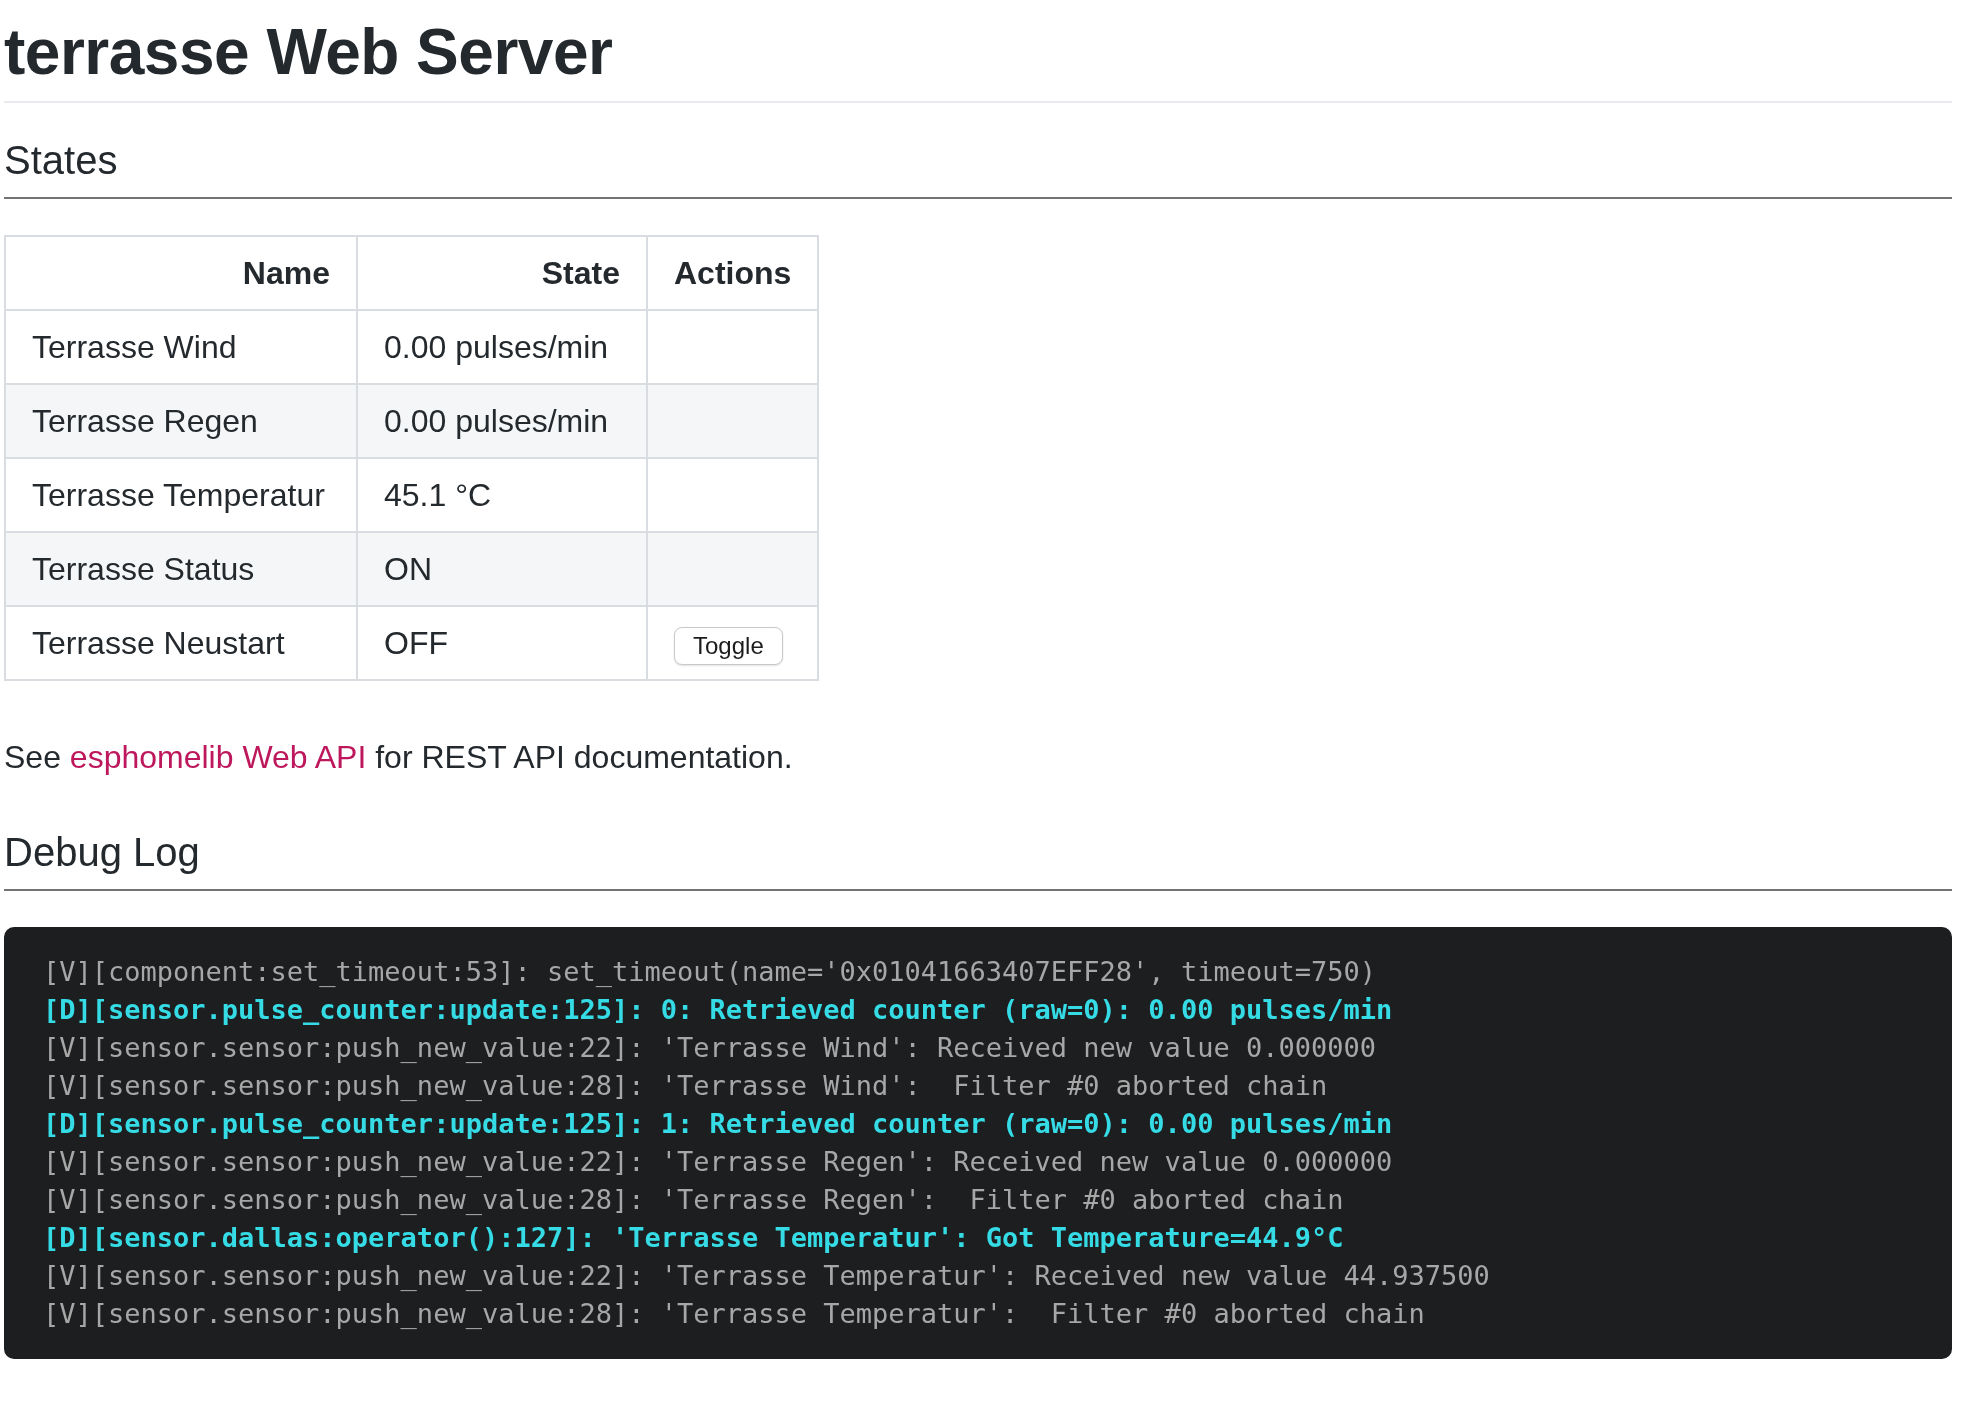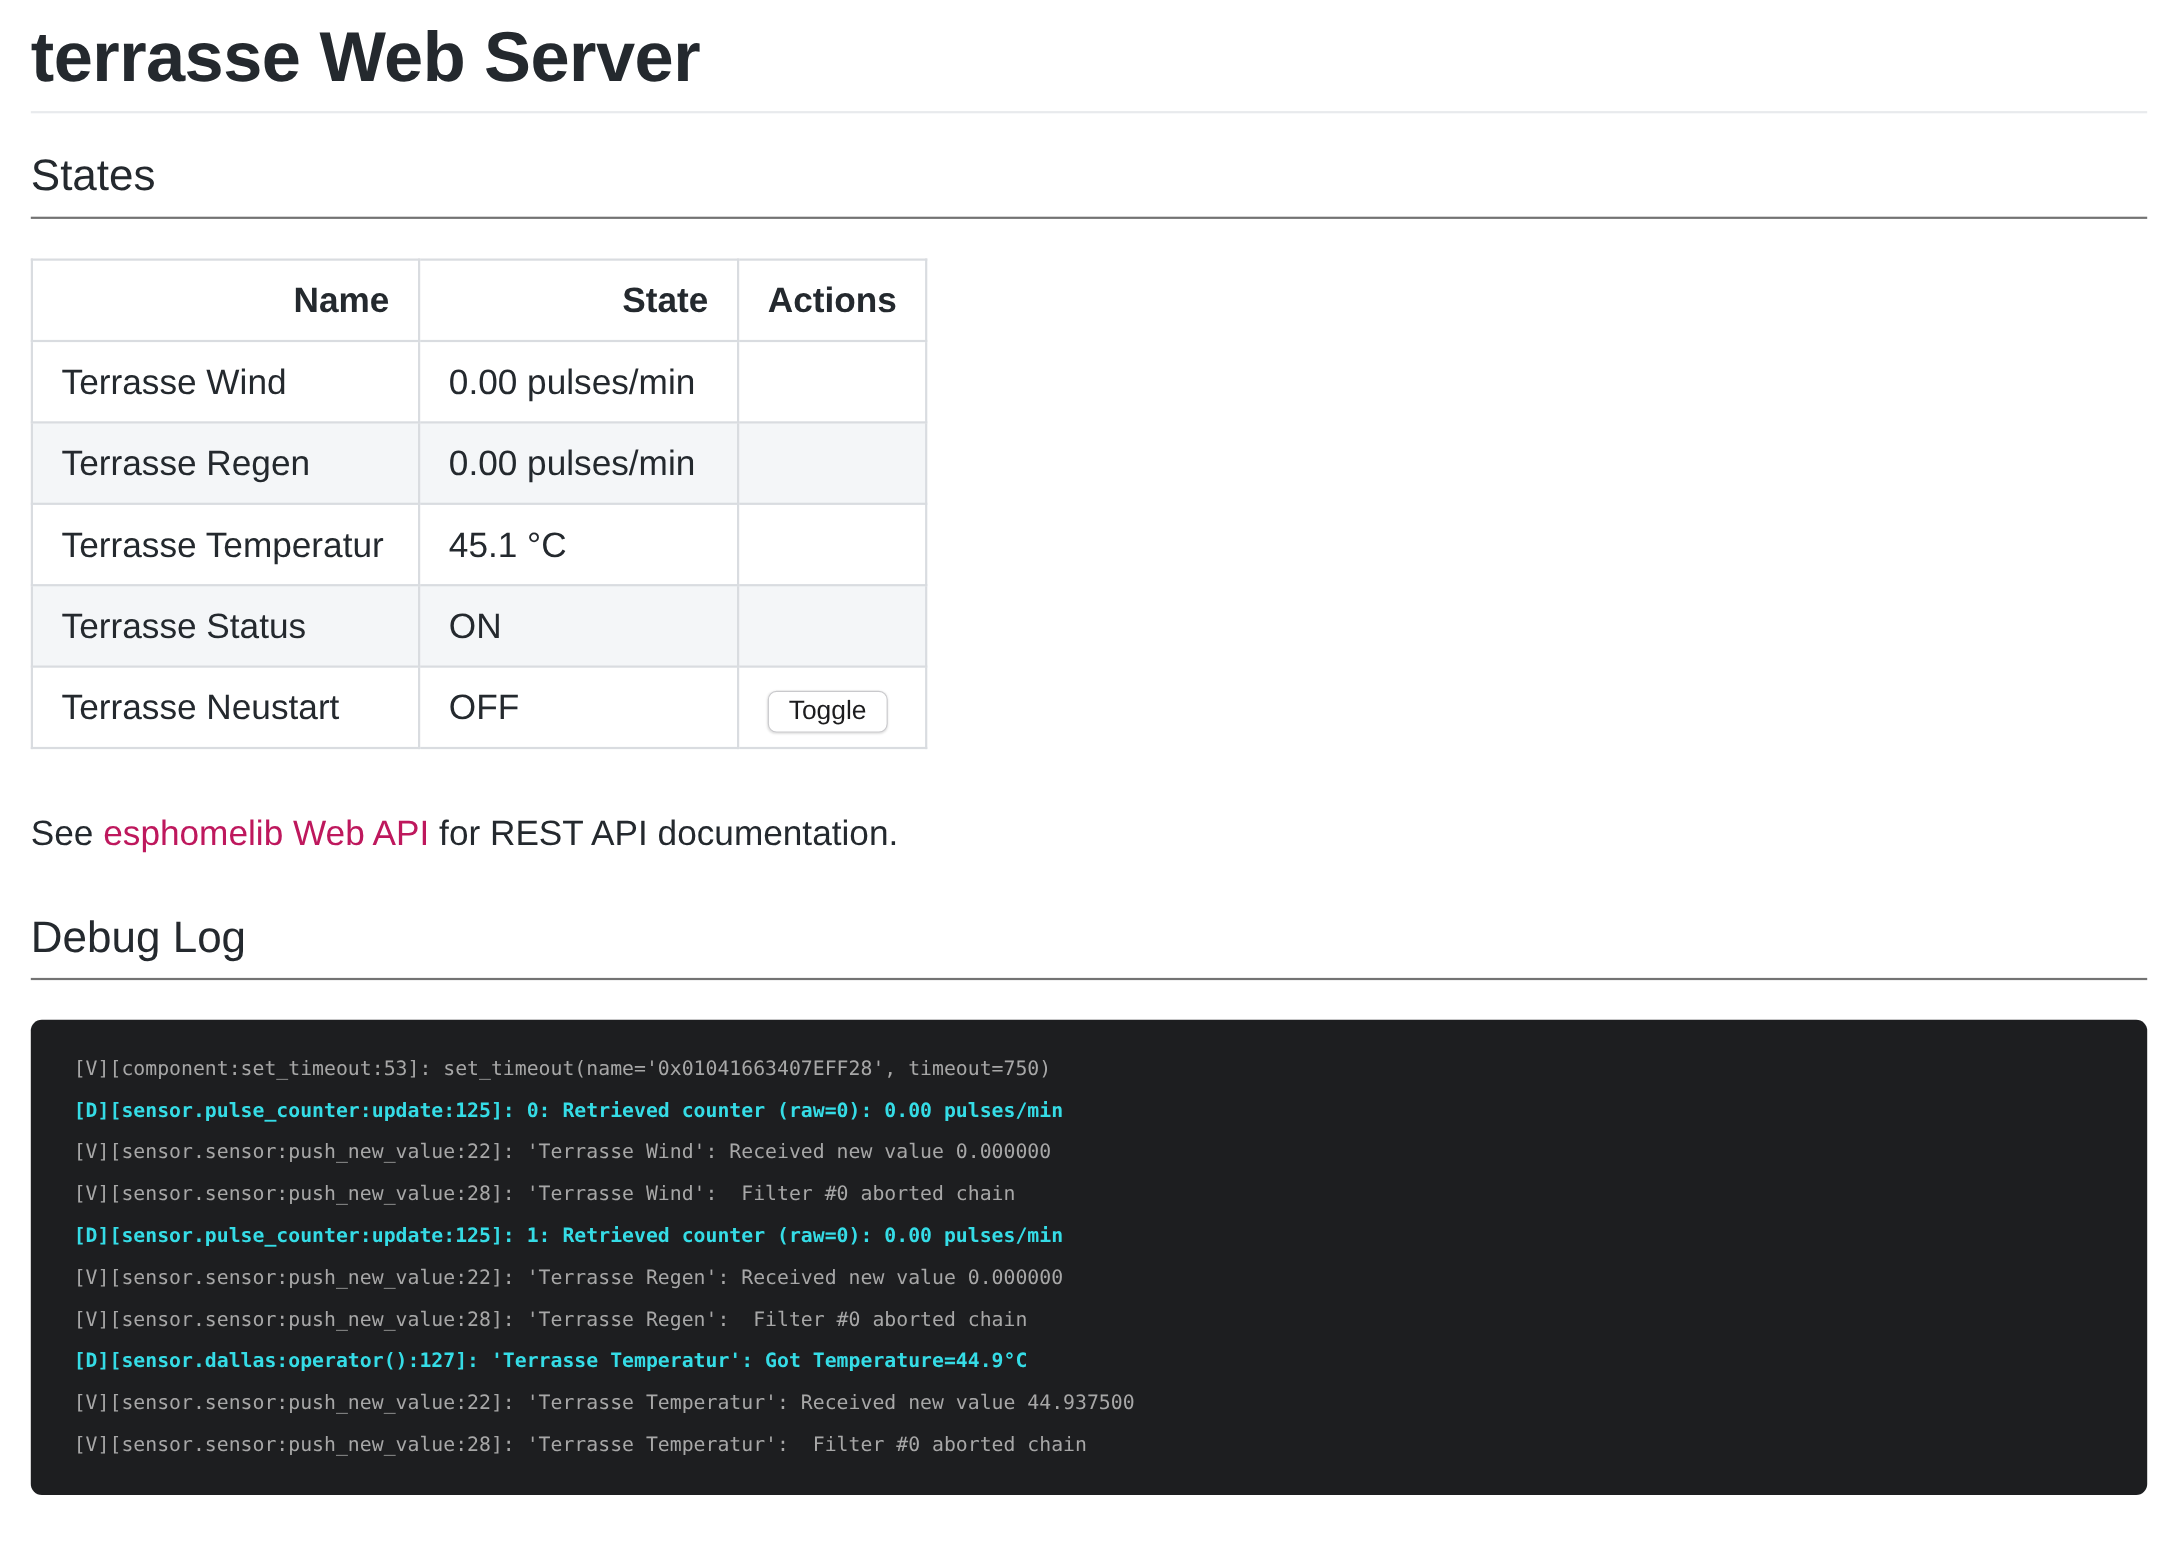--- a/index.html
+++ b/index.html
@@ -1,20 +1,20 @@
 <!DOCTYPE html>
 <html><head>
 <meta charset="utf-8">
 <style>
   * { box-sizing: border-box; }
   html, body { margin: 0; padding: 0; background: #ffffff; }
   .page {
     width: 1968px;
     height: 1412px;
-    padding: 14px 16px 16px 28px;
+    padding: 14px 16px 16px 4px;
     background: #ffffff;
     font-family: "Liberation Sans", sans-serif;
     color: #24292e;
     font-size: 32px;
     overflow: hidden;
   }
   h1.page-title {
     font-size: 64px;
     line-height: 1.2;
     font-weight: bold;
@@ -74,21 +74,21 @@
     line-height: 1.5;
   }
   a.api-link { color: #be185d; text-decoration: none; cursor: pointer; }
 
   pre.debug-log {
     margin: 0;
     background: #1d1e20;
     border-radius: 10px;
     padding: 26px 20px 26px 39px;
     font-family: "DejaVu Sans Mono", monospace;
-    font-size: 18px;
+    font-size: 27px;
     line-height: 38px;
     color: #a7a7a7;
     white-space: pre;
     overflow: hidden;
   }
   .log-line { white-space: pre; }
   .log-line.log-d { color: #35dce6; font-weight: bold; }
 </style>
 </head>
 <body>

